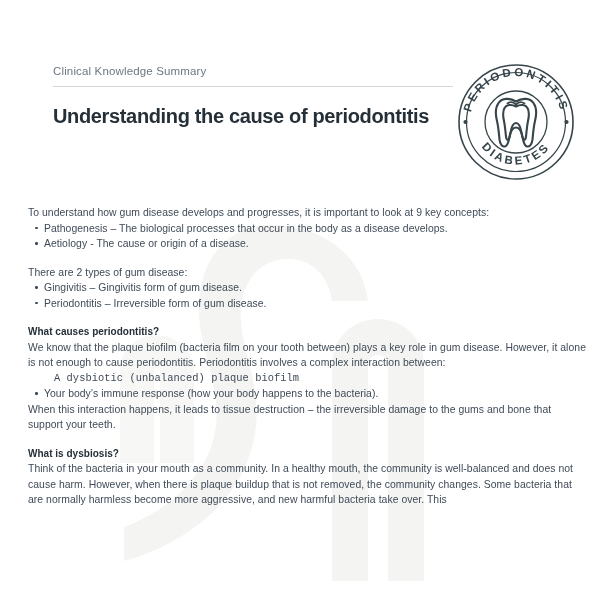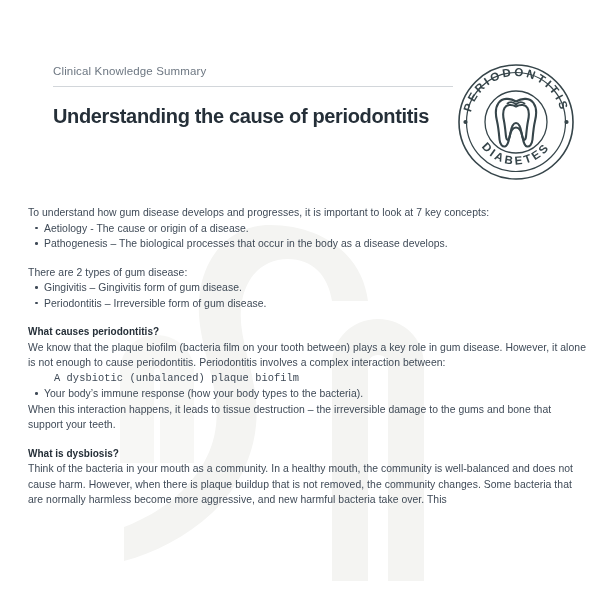--- a/index.html
+++ b/index.html
@@ -201,44 +201,44 @@
                C68 77 68.7 76 69 73.5
                C69.5 69 70 63 71 58
                C72 53.5 72.5 48.5 70.5 45
                C68.5 41.5 63.5 41 59 43.5 Z"></path>
       <path d="M50.5 40.5 C54 38 57 39.5 59 41.5 C61 39.5 64 38 67.5 40.5" stroke-width="1.8"></path>
     </g>
   </svg>
 
   <div id="content">
 
-    <p class="para">To understand how gum disease develops and progresses, it is important to look at 7 key concepts:</p>
+    <p class="para">To understand how gum disease develops and progresses, it is important to look at 9 key concepts:</p>
 
     <ul class="bullets">
+      <li class="bulleted">Pathogenesis – The biological processes that occur in the body as a disease develops.</li>
       <li class="bulleted">Aetiology - The cause or origin of a disease.</li>
-      <li class="bulleted">Pathogenesis – The biological processes that occur in the body as a disease develops.</li>
     </ul>
 
     <div class="spacer"></div>
 
     <p class="para">There are 2 types of gum disease:</p>
 
     <ul class="bullets">
       <li class="bulleted">Gingivitis – Gingivitis form of gum disease.</li>
       <li class="bulleted">Periodontitis – Irreversible form of gum disease.</li>
     </ul>
 
     <div class="spacer"></div>
 
     <h2 class="section">What causes periodontitis?</h2>
     <p class="para">We know that the plaque biofilm (bacteria film on your tooth between) plays a key role in gum disease. However, it alone is not enough to cause periodontitis. Periodontitis involves a complex interaction between:</p>
 
     <ul class="bullets">
       <li class="nobullet">A dysbiotic (unbalanced) plaque biofilm</li>
-      <li class="bulleted">Your body’s immune response (how your body types to the bacteria).</li>
+      <li class="bulleted">Your body’s immune response (how your body happens to the bacteria).</li>
     </ul>
 
     <p class="para">When this interaction happens, it leads to tissue destruction – the irreversible damage to the gums and bone that support your teeth.</p>
 
     <div class="spacer"></div>
 
     <h2 class="section">What is dysbiosis?</h2>
     <p class="para">Think of the bacteria in your mouth as a community. In a healthy mouth, the community is well-balanced and does not cause harm. However, when there is plaque buildup that is not removed, the community changes. Some bacteria that are normally harmless become more aggressive, and new harmful bacteria take over. This</p>
 
   </div>

